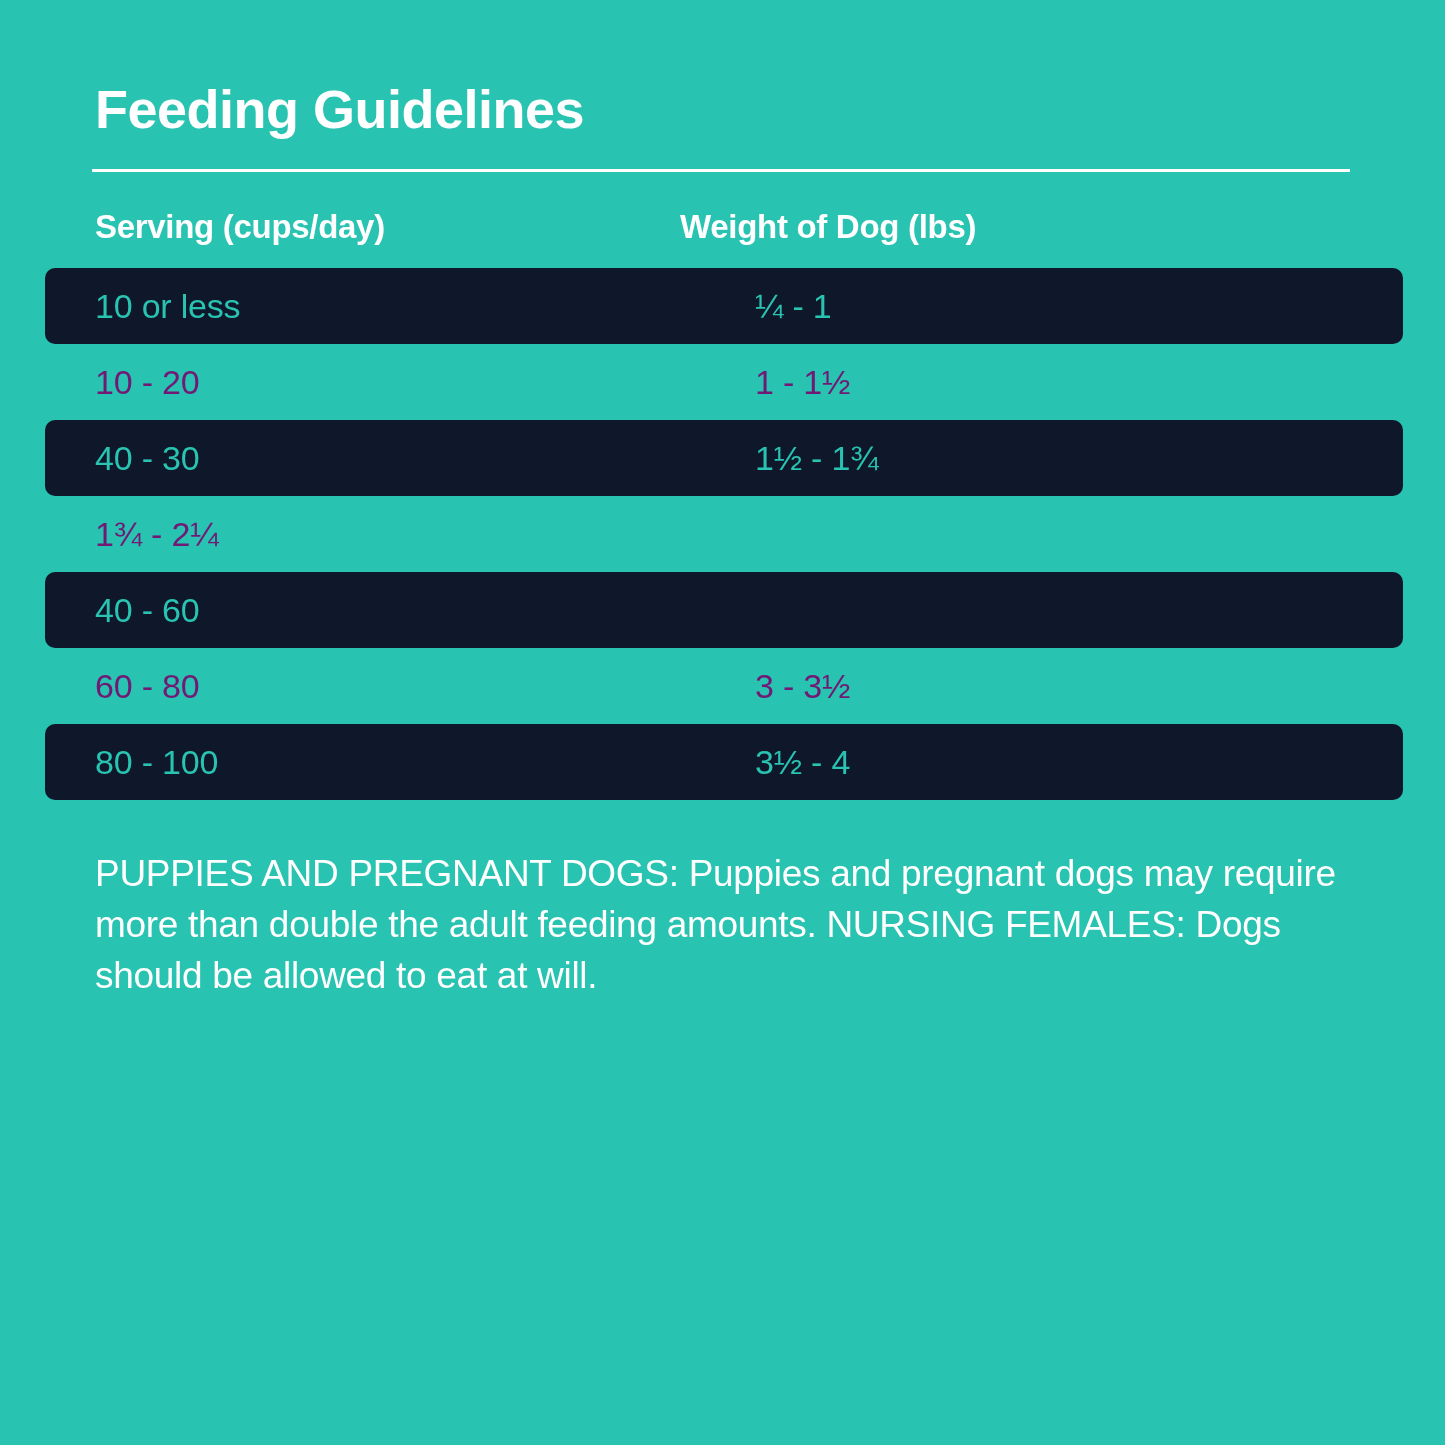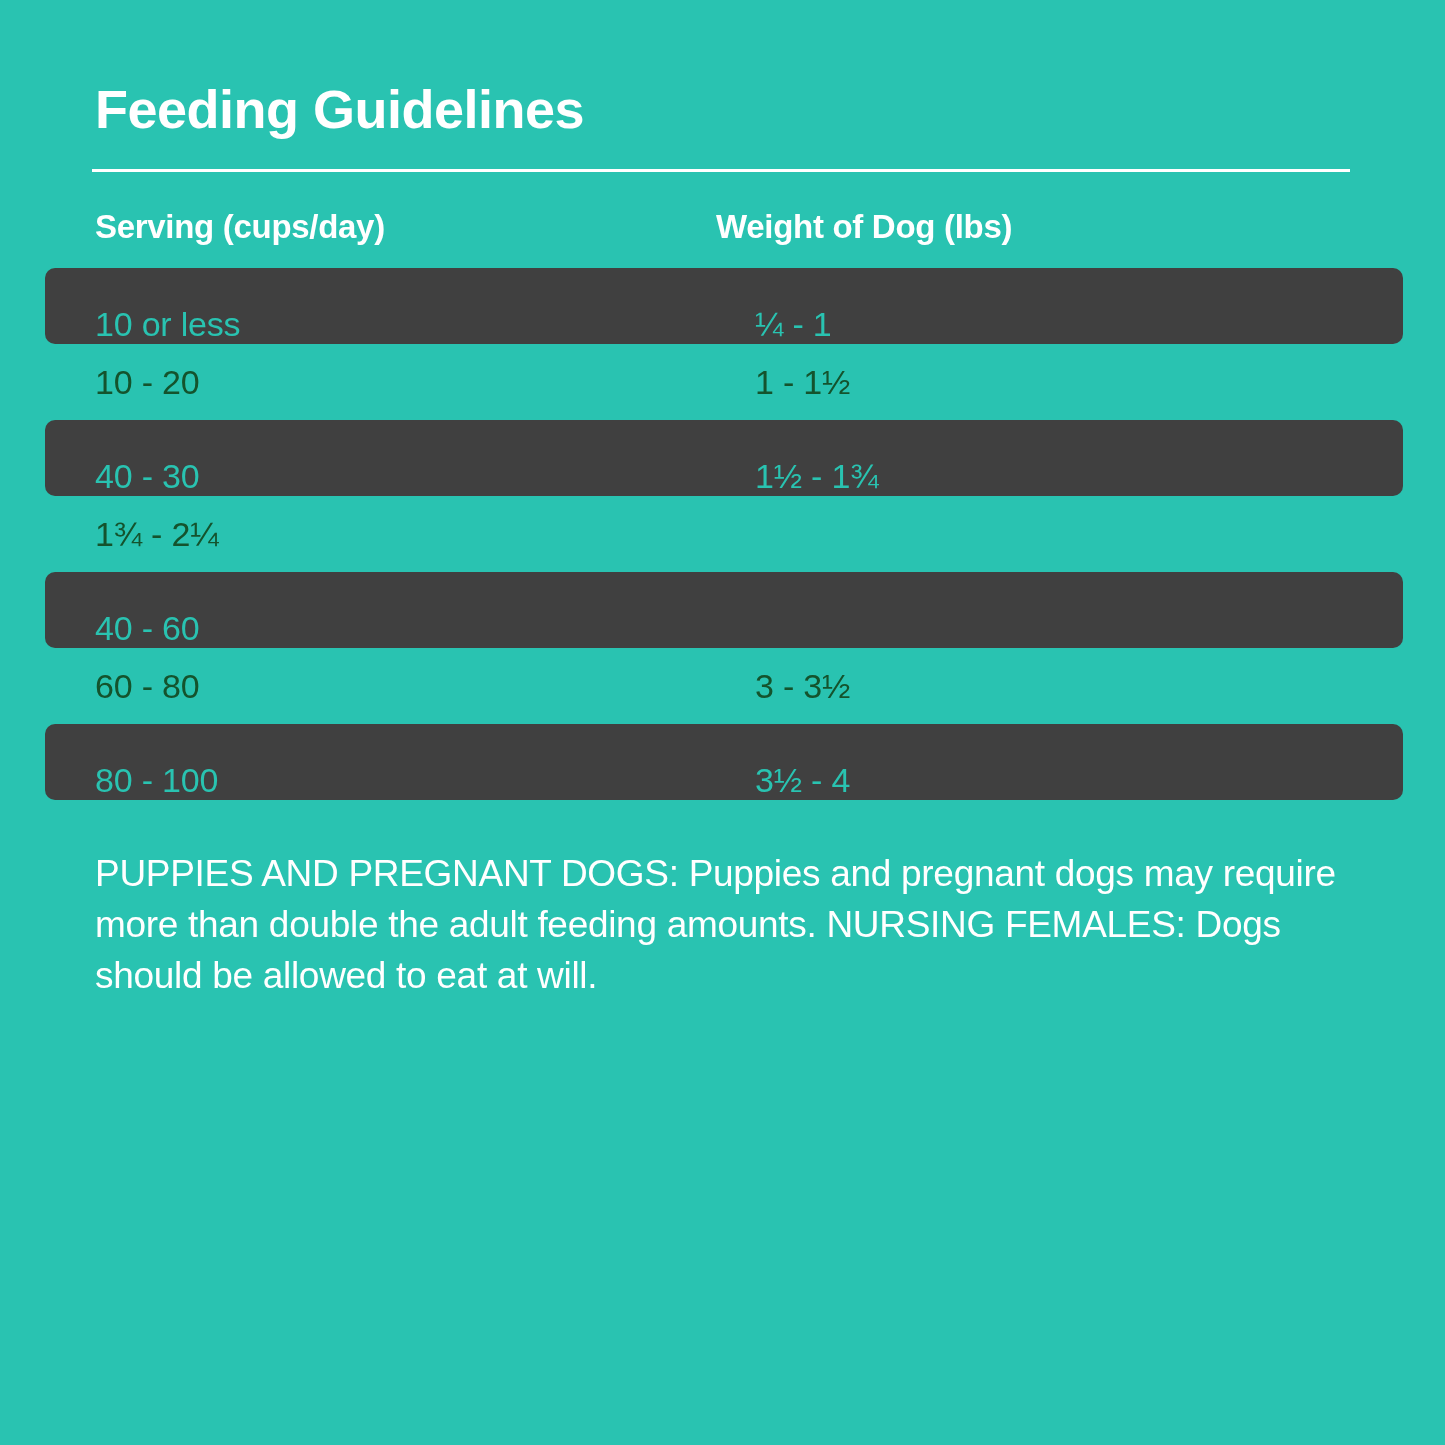--- a/index.html
+++ b/index.html
@@ -11,21 +11,21 @@
     height: 1445px;
     background: #29c3b1;
     font-family: "Liberation Sans", sans-serif;
     overflow: hidden;
   }
   .page {
     position: relative;
     width: 1444px;
     height: 1445px;
     box-sizing: border-box;
-    padding: 80px 68px 0 92px;
+    padding: 80px 104px 0 92px;
   }
   .title {
     color: #ffffff;
     font-size: 54px;
     font-weight: bold;
     letter-spacing: -0.5px;
     line-height: 1.1;
     margin: 0 0 0 3px;
   }
   .title-rule {
@@ -59,28 +59,27 @@
   }
   .row {
     display: flex;
     align-items: center;
     height: 76px;
     box-sizing: border-box;
     padding-left: 50px;
     border-radius: 10px;
   }
   .row.alt {
-    background: #404040;
-    align-items: flex-end;
+    background: #0f172a;
   }
   .row.alt .cell {
     color: #29c3b1;
   }
   .cell {
-    color: #14532d;
+    color: #701a75;
     font-size: 34px;
     font-weight: 500;
     letter-spacing: -0.2px;
   }
   .cell-weight {
     width: 660px;
     flex: none;
   }
   .cell-serving {
     flex: 1;

